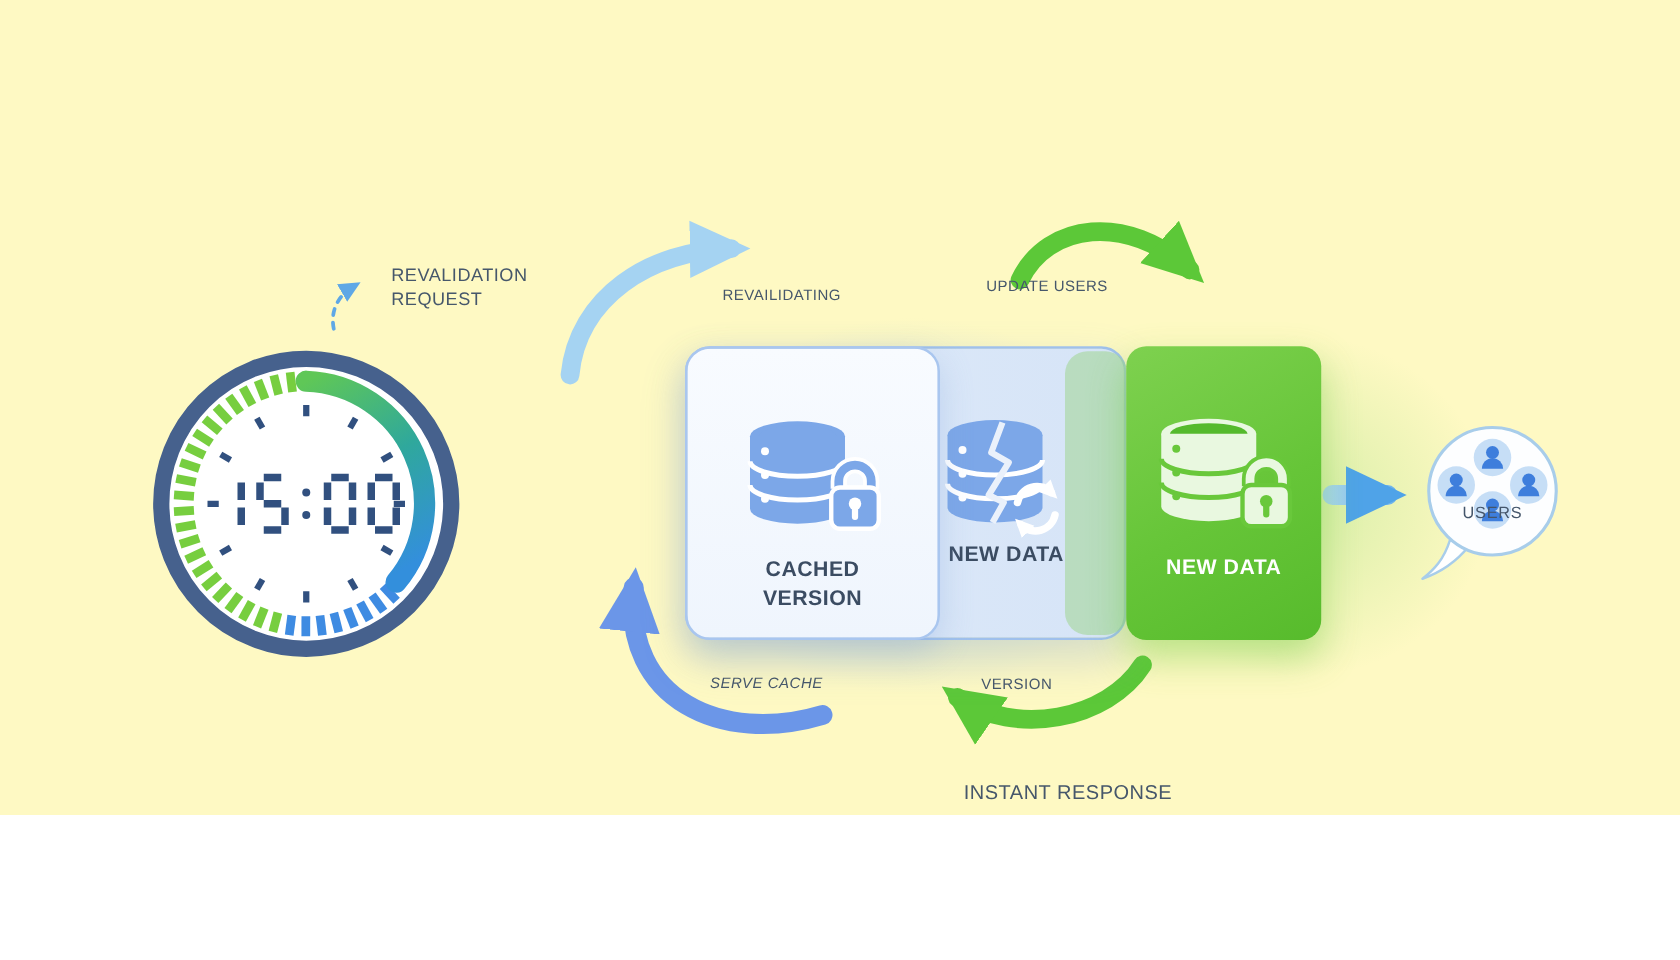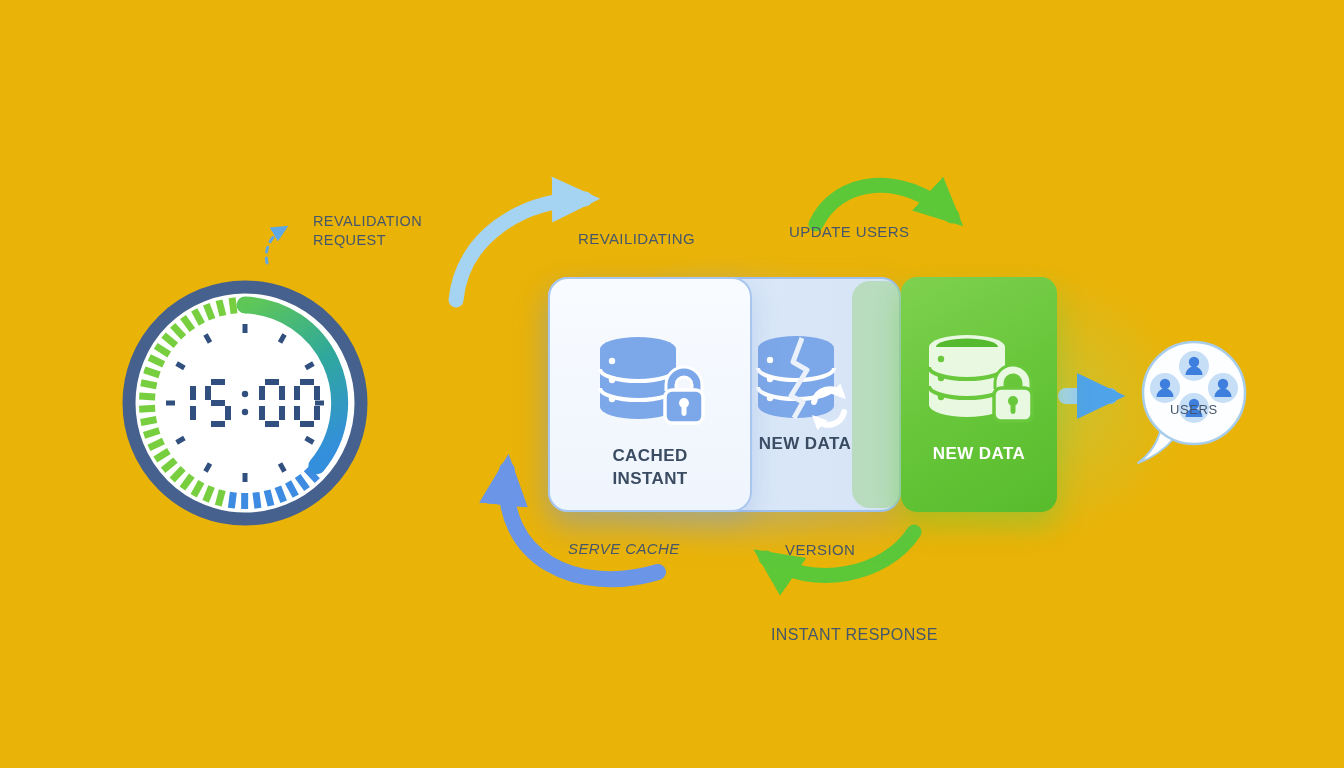--- a/index.html
+++ b/index.html
@@ -1,29 +1,29 @@
 <!DOCTYPE html>
 <html><head>
 <meta charset="utf-8">
 <style>
   html,body{margin:0;padding:0;}
   body{font-family:"Liberation Sans", sans-serif; background:#ffffff;}
-  .stage{position:relative;width:1344px;height:768px;overflow:hidden;background:#eab308;}
+  .stage{position:relative;width:1344px;height:652px;overflow:hidden;background:#fef9c3;}
 
   .glow{position:absolute;pointer-events:none;}
   .glow-blue{left:470px;top:195px;width:520px;height:420px;
     background:radial-gradient(closest-side, rgba(155,195,240,0.40), rgba(155,195,240,0) 72%);}
   .glow-green{left:830px;top:215px;width:420px;height:380px;
     background:radial-gradient(closest-side, rgba(150,220,120,0.38), rgba(150,220,120,0) 72%);}
 
   svg.arrows{position:absolute;left:0;top:0;z-index:1;}
 
   .clock{position:absolute;left:118px;top:276px;width:254px;height:254px;z-index:2;}
 
-  .label{position:absolute;z-index:5;color:#46576B;font-size:15px;font-weight:500;
+  .label{position:absolute;z-index:5;color:#46576B;font-size:12px;font-weight:500;
     letter-spacing:0.4px;line-height:1.3;}
   .label-request{left:313px;top:212px;white-space:pre-line;font-size:14.5px;}
   .label-revalidating{left:578px;top:229px;}
   .label-update{left:789px;top:222px;}
   .label-serve{left:568px;top:539px;font-style:italic;}
   .label-generate{left:785px;top:540px;}
   .label-instant{left:771px;top:625px;font-size:16px;}
 
   .container-panel{position:absolute;left:548px;top:277px;width:353px;height:235px;z-index:2;
     border:2px solid #9FC0EC;border-radius:20px;box-sizing:border-box;
@@ -196,21 +196,21 @@
       <path d="M 10 55 A 38 12 0 0 0 86 55" fill="none" stroke="var(--sep)" stroke-width="4"></path>
       <circle cx="22" cy="28" r="3.2" fill="var(--sep)"></circle>
       <circle cx="22" cy="47" r="3.2" fill="var(--sep)"></circle>
       <circle cx="22" cy="66" r="3.2" fill="var(--sep)"></circle>
       <path d="M 81 58 v-6 a 13 13 0 0 1 26 0 v 6" fill="none" stroke="var(--halo)" stroke-width="13"></path>
       <path d="M 81 58 v-6 a 13 13 0 0 1 26 0 v 6" fill="none" stroke="var(--lock)" stroke-width="7"></path>
       <rect x="75" y="57" width="38" height="33" rx="7" fill="var(--lock)" stroke="var(--halo)" stroke-width="3.5"></rect>
       <circle cx="94" cy="70" r="5" fill="var(--keyhole)"></circle>
       <rect x="91.5" y="72" width="5" height="11" rx="2.4" fill="var(--keyhole)"></rect>
     </svg>
-    <div class="card-label">CACHED INSTANT</div>
+    <div class="card-label">CACHED VERSION</div>
   </div>
 
   <svg class="mid-icon icon-blue" width="112" height="102" viewBox="0 0 112 102">
     <defs>
       <marker id="mh-white" viewBox="0 0 10 10" refX="5" refY="5" markerWidth="2.6" markerHeight="2.6" orient="auto">
         <path d="M0 0.5 L9.5 5 L0 9.5 Z" fill="#ffffff"></path>
       </marker>
     </defs>
     <ellipse cx="48" cy="16" rx="38" ry="12" fill="var(--db)"></ellipse>
     <path d="M 10 16 L 10 74 A 38 12 0 0 0 86 74 L 86 16 Z" fill="var(--db)"></path>

